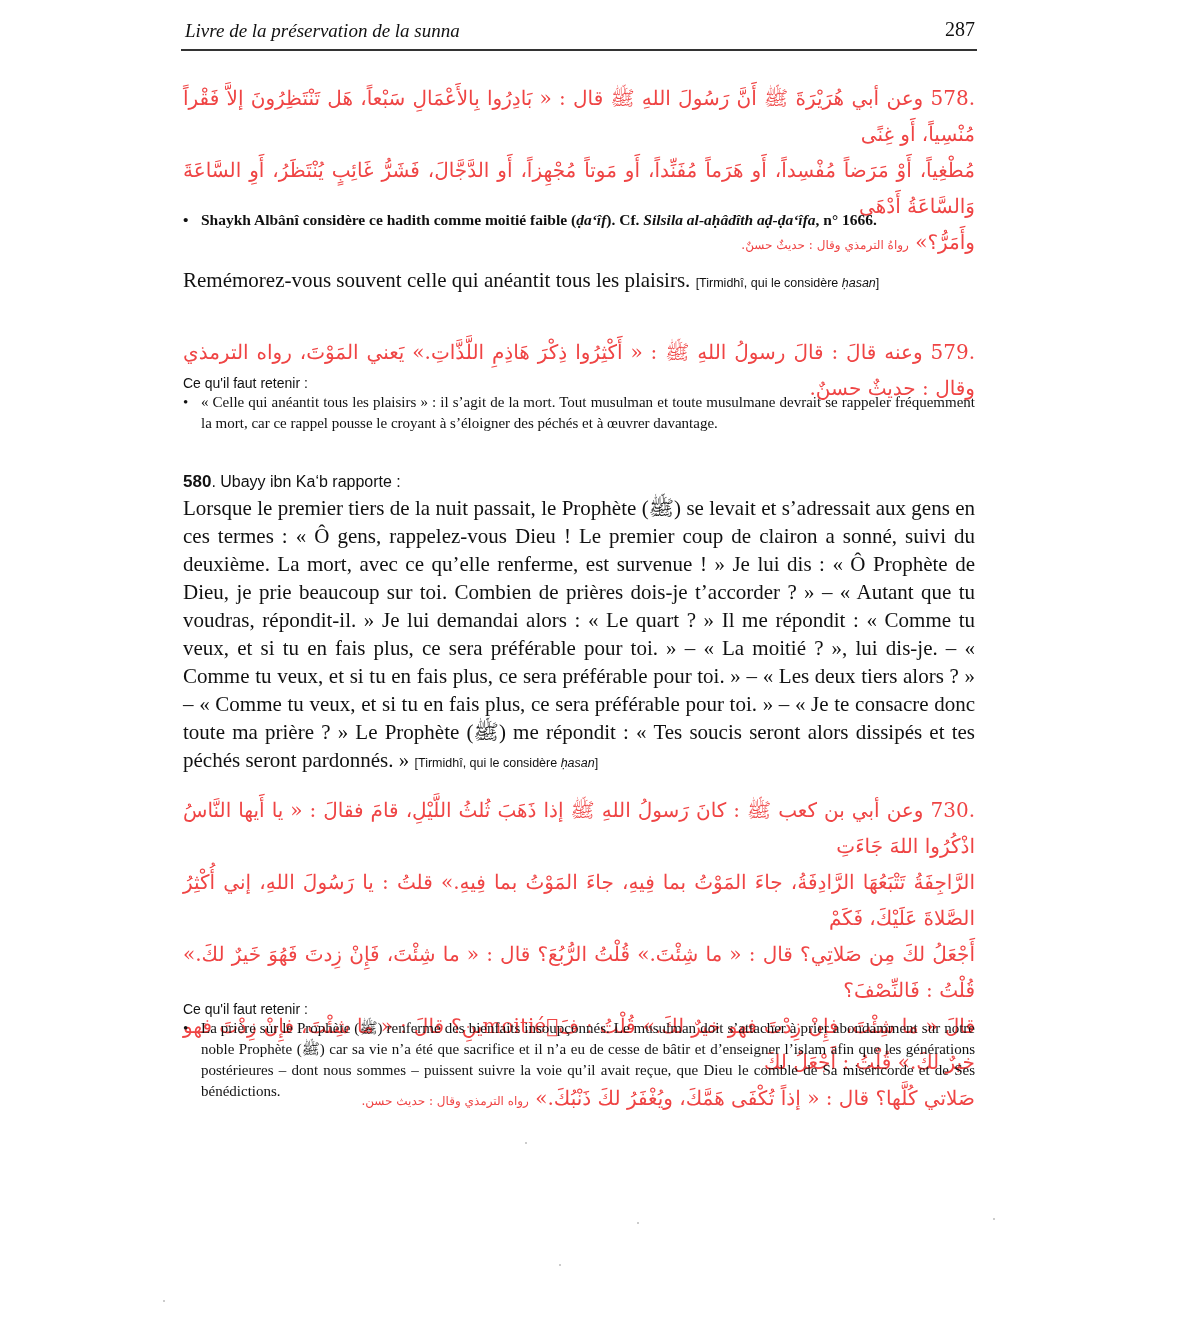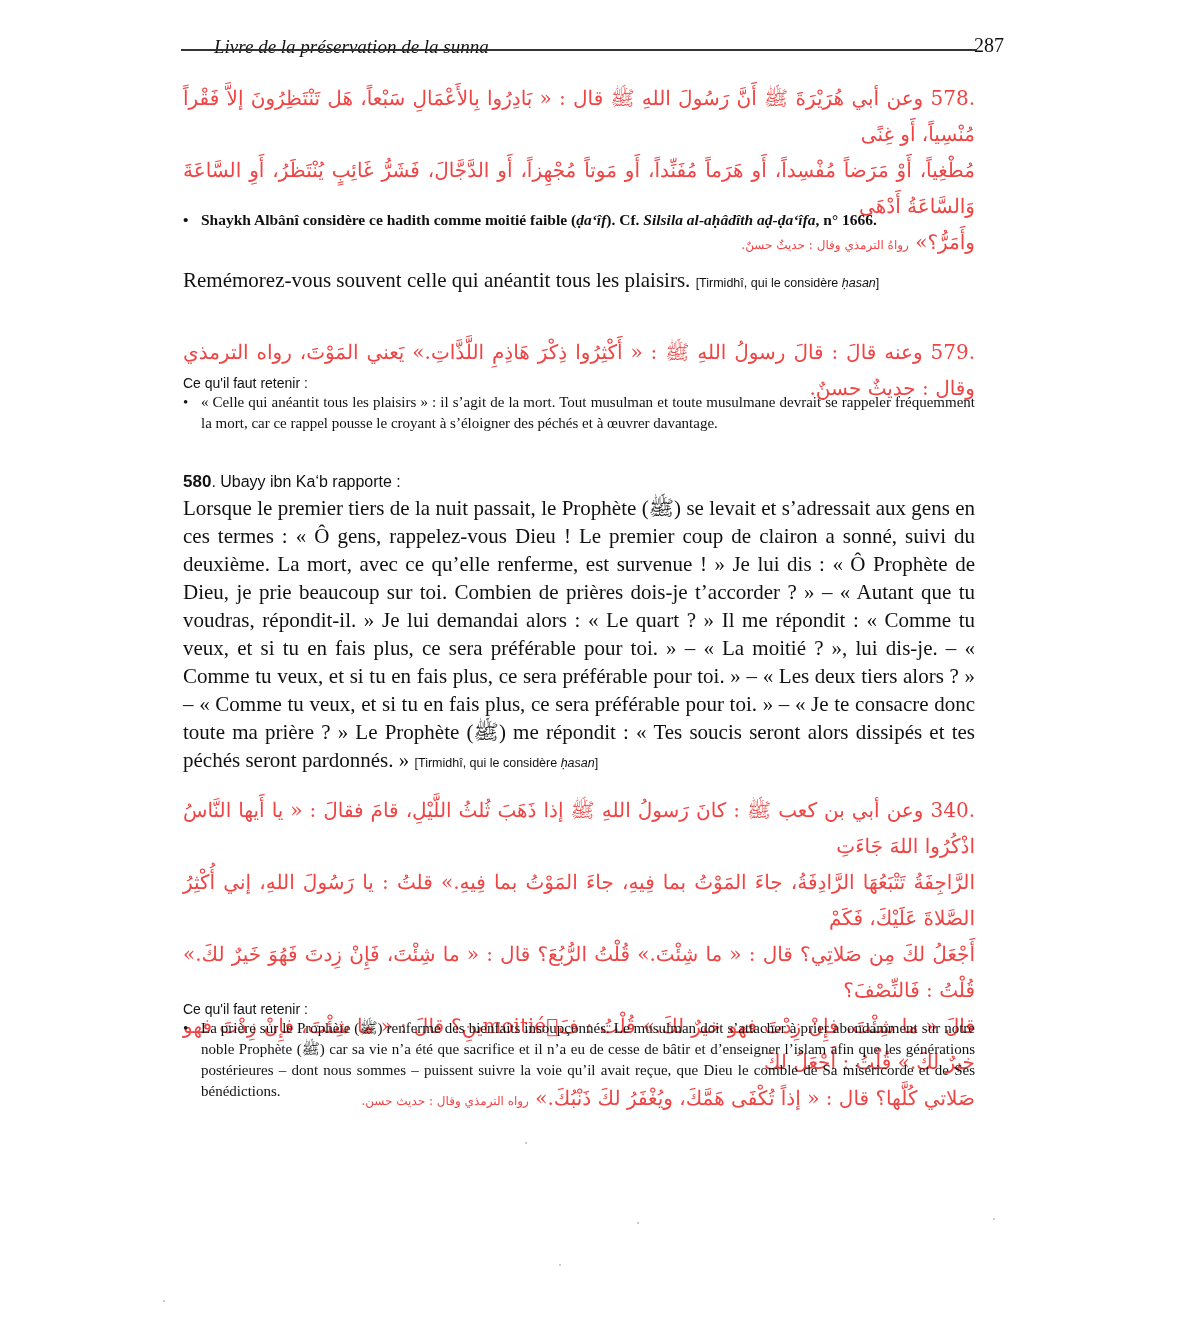--- a/index.html
+++ b/index.html
@@ -1,20 +1,20 @@
 <!DOCTYPE html>
 <html><head>
 <meta charset="utf-8">
 <style>
   html, body { margin: 0; padding: 0; background: #ffffff; }
   body { width: 1200px; height: 1328px; position: relative; overflow: hidden; color: #111; }
   .page { position: absolute; left: 183px; top: 0; width: 792px; }
 
-  .running-head { position: absolute; top: 34px; left: 0; width: 792px; height: 28px;
-    font-family: "Liberation Serif", serif; font-size: 19px; font-style: italic; margin-left: 29px; }
+  .running-head { position: absolute; top: 18px; left: 0; width: 792px; height: 28px;
+    font-family: "Liberation Serif", serif; font-size: 19px; font-style: italic; }
   .running-head .title { position: absolute; left: 2px; top: 2px; }
   .running-head .folio { position: absolute; right: 0; top: 0; font-style: normal; font-size: 20px; }
   .head-rule { position: absolute; top: 49px; left: -2px; width: 796px; height: 1.5px; background: #333; }
 
   .ar { direction: rtl; text-align: justify; text-align-last: right;
     font-family: "DejaVu Serif", serif; font-size: 20px; line-height: 36px; color: #ef4444; }
   .ar .src { font-size: 12px; }
   .ar .num { direction: ltr; unicode-bidi: embed; }
 
   .note { font-family: "Liberation Serif", serif; font-weight: bold; font-size: 15.5px; line-height: 20px; position: relative; padding-left: 18px; }
@@ -80,21 +80,21 @@
     <div class="hd-line">
       <span class="h-num">580</span><span class="h-intro">. Ubayy ibn Ka‘b rapporte :</span>
     </div>
     <div class="fr-text">
       <span>Lorsque le premier tiers de la nuit passait, le Prophète (ﷺ) se levait et s’adressait aux gens en ces termes : « Ô gens, rappelez-vous Dieu ! Le premier coup de clairon a sonné, suivi du deuxième. La mort, avec ce qu’elle renferme, est survenue ! » Je lui dis : « Ô Prophète de Dieu, je prie beaucoup sur toi. Combien de prières dois-je t’accorder ? » – « Autant que tu voudras, répondit-il. » Je lui demandai alors : « Le quart ? » Il me répondit : « Comme tu veux, et si tu en fais plus, ce sera préférable pour toi. » – « La moitié ? », lui dis-je. – « Comme tu veux, et si tu en fais plus, ce sera préférable pour toi. » – « Les deux tiers alors ? » – « Comme tu veux, et si tu en fais plus, ce sera préférable pour toi. » – « Je te consacre donc toute ma prière ? » Le Prophète (ﷺ) me répondit : « Tes soucis seront alors dissipés et tes péchés seront pardonnés. »</span>
       <span class="ref"><span>[Tirmidhî, qui le considère </span><em>ḥasan</em><span>]</span></span>
     </div>
   </div>
 
   <div class="blk ar" style="top:792px;">
-    <div><span class="num">340.</span> <span>وعن أبي بن كعب ﷺ : كانَ رَسولُ اللهِ ﷺ إذا ذَهَبَ ثُلثُ اللَّيْلِ، قامَ فقالَ : « يا أَيها النَّاسُ اذْكُرُوا اللهَ جَاءَتِ</span></div>
+    <div><span class="num">730.</span> <span>وعن أبي بن كعب ﷺ : كانَ رَسولُ اللهِ ﷺ إذا ذَهَبَ ثُلثُ اللَّيْلِ، قامَ فقالَ : « يا أَيها النَّاسُ اذْكُرُوا اللهَ جَاءَتِ</span></div>
     <div>الرَّاجِفَةُ تَتْبَعُهَا الرَّادِفَةُ، جاءَ المَوْتُ بما فِيهِ، جاءَ المَوْتُ بما فِيهِ.» قلتُ : يا رَسُولَ اللهِ، إني أُكْثِرُ الصَّلاةَ عَلَيْكَ، فَكَمْ</div>
     <div>أَجْعَلُ لكَ مِن صَلاتِي؟ قال : « ما شِئْتَ.» قُلْتُ الرُّبُعَ؟ قال : « ما شِئْتَ، فَإِنْ زِدتَ فَهُوَ خَيرٌ لكَ.» قُلْتُ : فَالنِّصْفَ؟</div>
     <div>قالَ « ما شِئْتَ، فإِنْ زِدْتَ فهو خيرٌ لكَ.» قُلْتُ : فَmoitiéَينِ؟ قالَ : « ما شِئْتَ، فإِنْ زِدْتَ فهو خيرٌ لكَ.» قُلْتُ : أَجْعَلُ لكَ</div>
     <div><span>صَلاتي كُلَّها؟ قال : « إذاً تُكْفَى هَمَّكَ، ويُغْفَرُ لكَ ذَنْبُكَ.»</span> <span class="src">رواه الترمذي وقال : حديث حسن.</span></div>
   </div>
 
   <div class="blk" style="top:1000px;">
     <div class="retain-title">Ce qu'il faut retenir :</div>
     <div class="retain">
       <span class="bullet">•</span>

